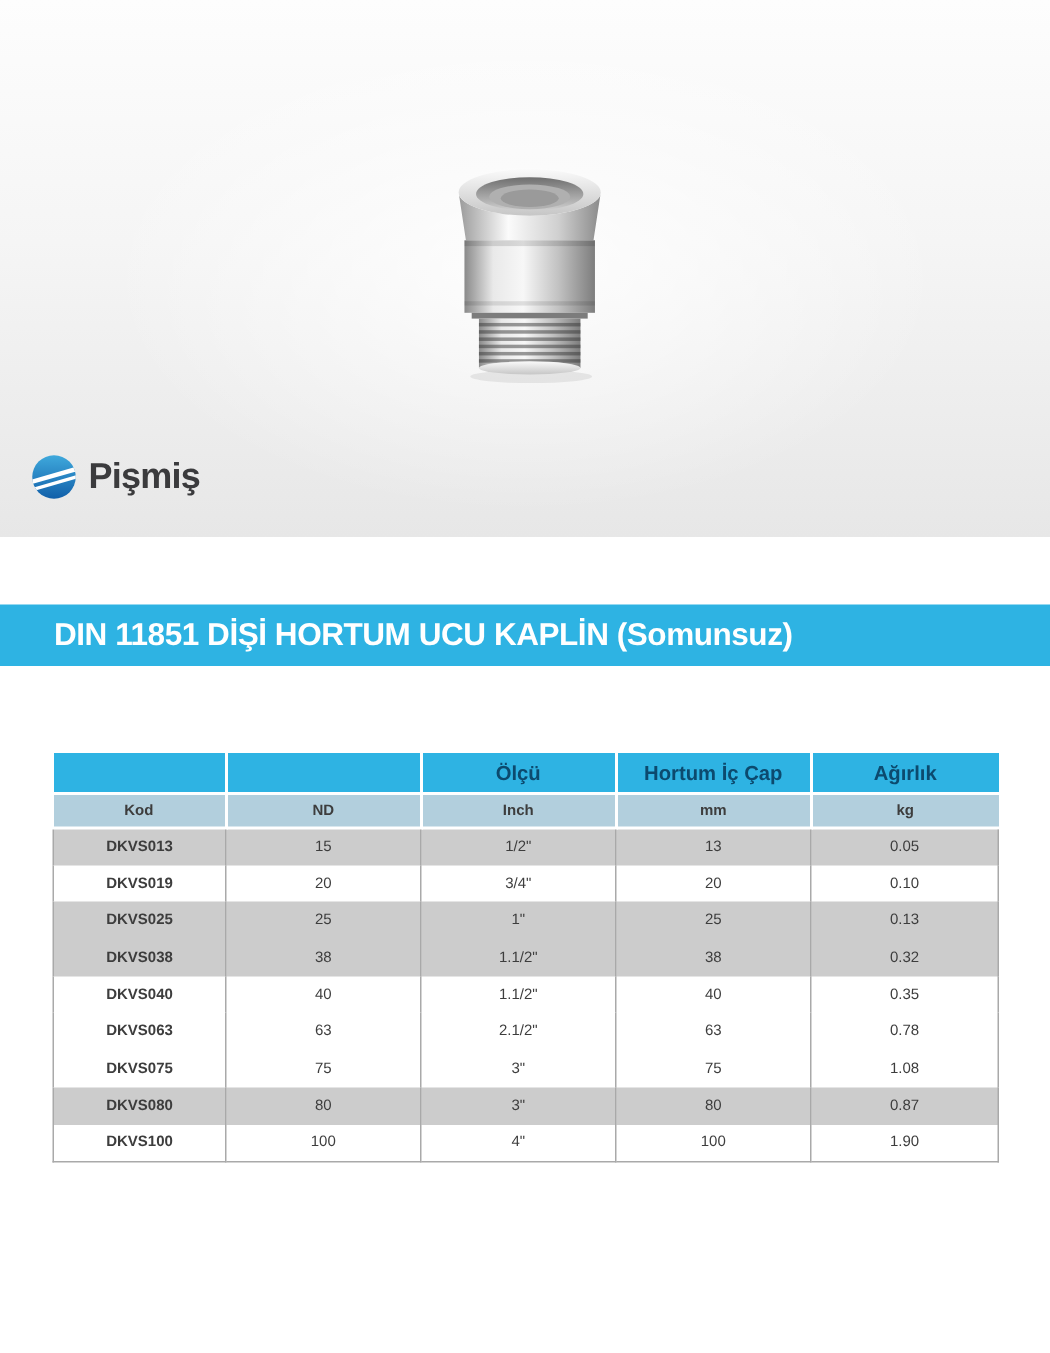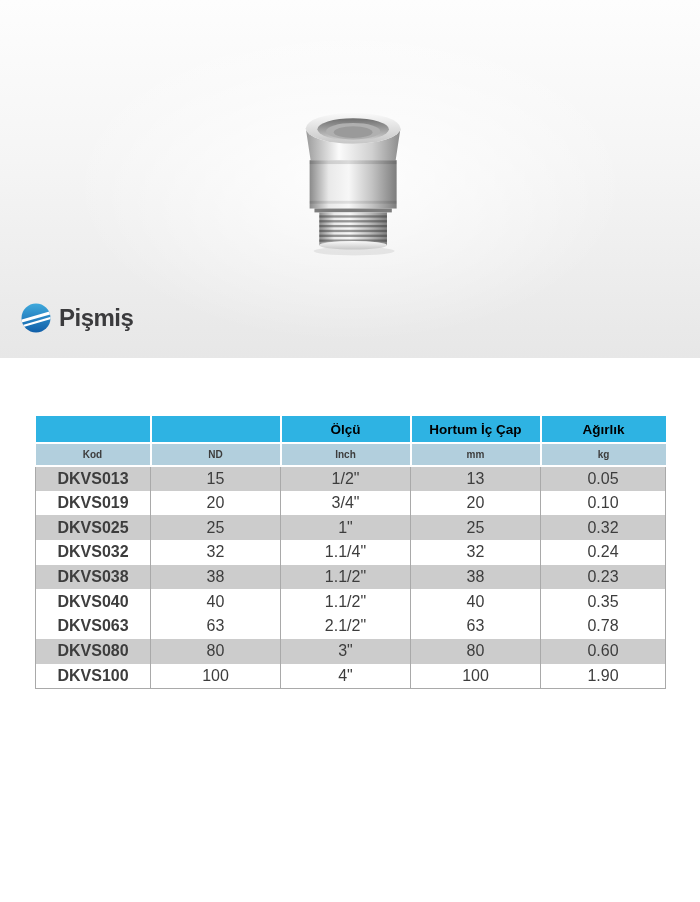--- a/index.html
+++ b/index.html
@@ -39,31 +39,31 @@
     padding-left:36px;
     white-space:nowrap;
   }
 
   
   .table-wrap { margin:58px 0 0 35px; width:630px; }
   table { border-collapse:collapse; table-layout:fixed; width:630px; }
   col.c1{width:115px;} col.c2{width:130px;} col.c3{width:130px;} col.c4{width:130px;} col.c5{width:125px;}
   thead th { font-weight:bold; text-align:center; }
   thead tr.hdr-top th {
-    background:#2eb3e3; color:#000000; height:27px; font-size:13.5px;
+    background:#2eb3e3; color:#0c4a6e; height:27px; font-size:13.5px;
     border-right:2px solid #ffffff; border-bottom:2px solid #ffffff;
   }
   thead tr.hdr-top th:last-child { border-right:none; }
   thead tr.hdr-sub th {
     background:#b2cfdd; color:#3d3d3d; height:23px; font-size:10px;
     border-right:2px solid #ffffff; border-bottom:2px solid #ffffff;
   }
   thead tr.hdr-sub th:last-child { border-right:none; }
   tbody td {
-    height:24.7px; text-align:center; font-size:16px; color:#3d3d3d;
+    height:24.7px; text-align:center; font-size:10px; color:#3d3d3d;
     border-right:1px solid #a9a9a9; background:transparent;
   }
   tbody td:first-child { border-left:1px solid #a9a9a9; font-weight:bold; }
   tbody tr:last-child td { border-bottom:1px solid #a9a9a9;margin-top:48px; }
   tbody tr.odd td { background:#cccccc; }
 </style>
 </head>
 <body>
 
 <div class="page">
@@ -137,20 +137,23 @@
         <circle cx="15" cy="15" r="14.5" fill="url(#lg)"></circle>
         <g clip-path="url(#lc)" transform="rotate(-16 15 15)" fill="#ffffff">
           <rect x="-3" y="12.5" width="36" height="3"></rect>
           <rect x="-3" y="18" width="36" height="2.2"></rect>
         </g>
       </svg>
       <span class="logo-text">Pişmiş</span>
     </div>
   </div>
 
+  <div class="title-bar">
+    <span>DIN 11851 DİŞİ HORTUM UCU KAPLİN (Somunsuz)</span>
+  </div>
 
   <div class="table-wrap">
     <table>
       <colgroup>
           <col class="c1">
           <col class="c2">
           <col class="c3">
           <col class="c4">
           <col class="c5">
         </colgroup>
@@ -183,56 +186,56 @@
             <td>20</td>
             <td>3/4"</td>
             <td>20</td>
             <td>0.10</td>
           </tr>
           <tr class="odd">
             <td>DKVS025</td>
             <td>25</td>
             <td>1"</td>
             <td>25</td>
-            <td>0.32</td>
-          </tr>
-          <tr>
-            <td>DKVS032</td>
-            <td>32</td>
-            <td>1.1/4"</td>
-            <td>32</td>
-            <td>0.24</td>
+            <td>0.13</td>
           </tr>
           <tr class="odd">
             <td>DKVS038</td>
             <td>38</td>
             <td>1.1/2"</td>
             <td>38</td>
-            <td>0.23</td>
+            <td>0.32</td>
           </tr>
           <tr>
             <td>DKVS040</td>
             <td>40</td>
             <td>1.1/2"</td>
             <td>40</td>
             <td>0.35</td>
           </tr>
           <tr>
             <td>DKVS063</td>
             <td>63</td>
             <td>2.1/2"</td>
             <td>63</td>
             <td>0.78</td>
           </tr>
+          <tr>
+            <td>DKVS075</td>
+            <td>75</td>
+            <td>3"</td>
+            <td>75</td>
+            <td>1.08</td>
+          </tr>
           <tr class="odd">
             <td>DKVS080</td>
             <td>80</td>
             <td>3"</td>
             <td>80</td>
-            <td>0.60</td>
+            <td>0.87</td>
           </tr>
           <tr>
             <td>DKVS100</td>
             <td>100</td>
             <td>4"</td>
             <td>100</td>
             <td>1.90</td>
           </tr>
         </tbody>
     </table>

